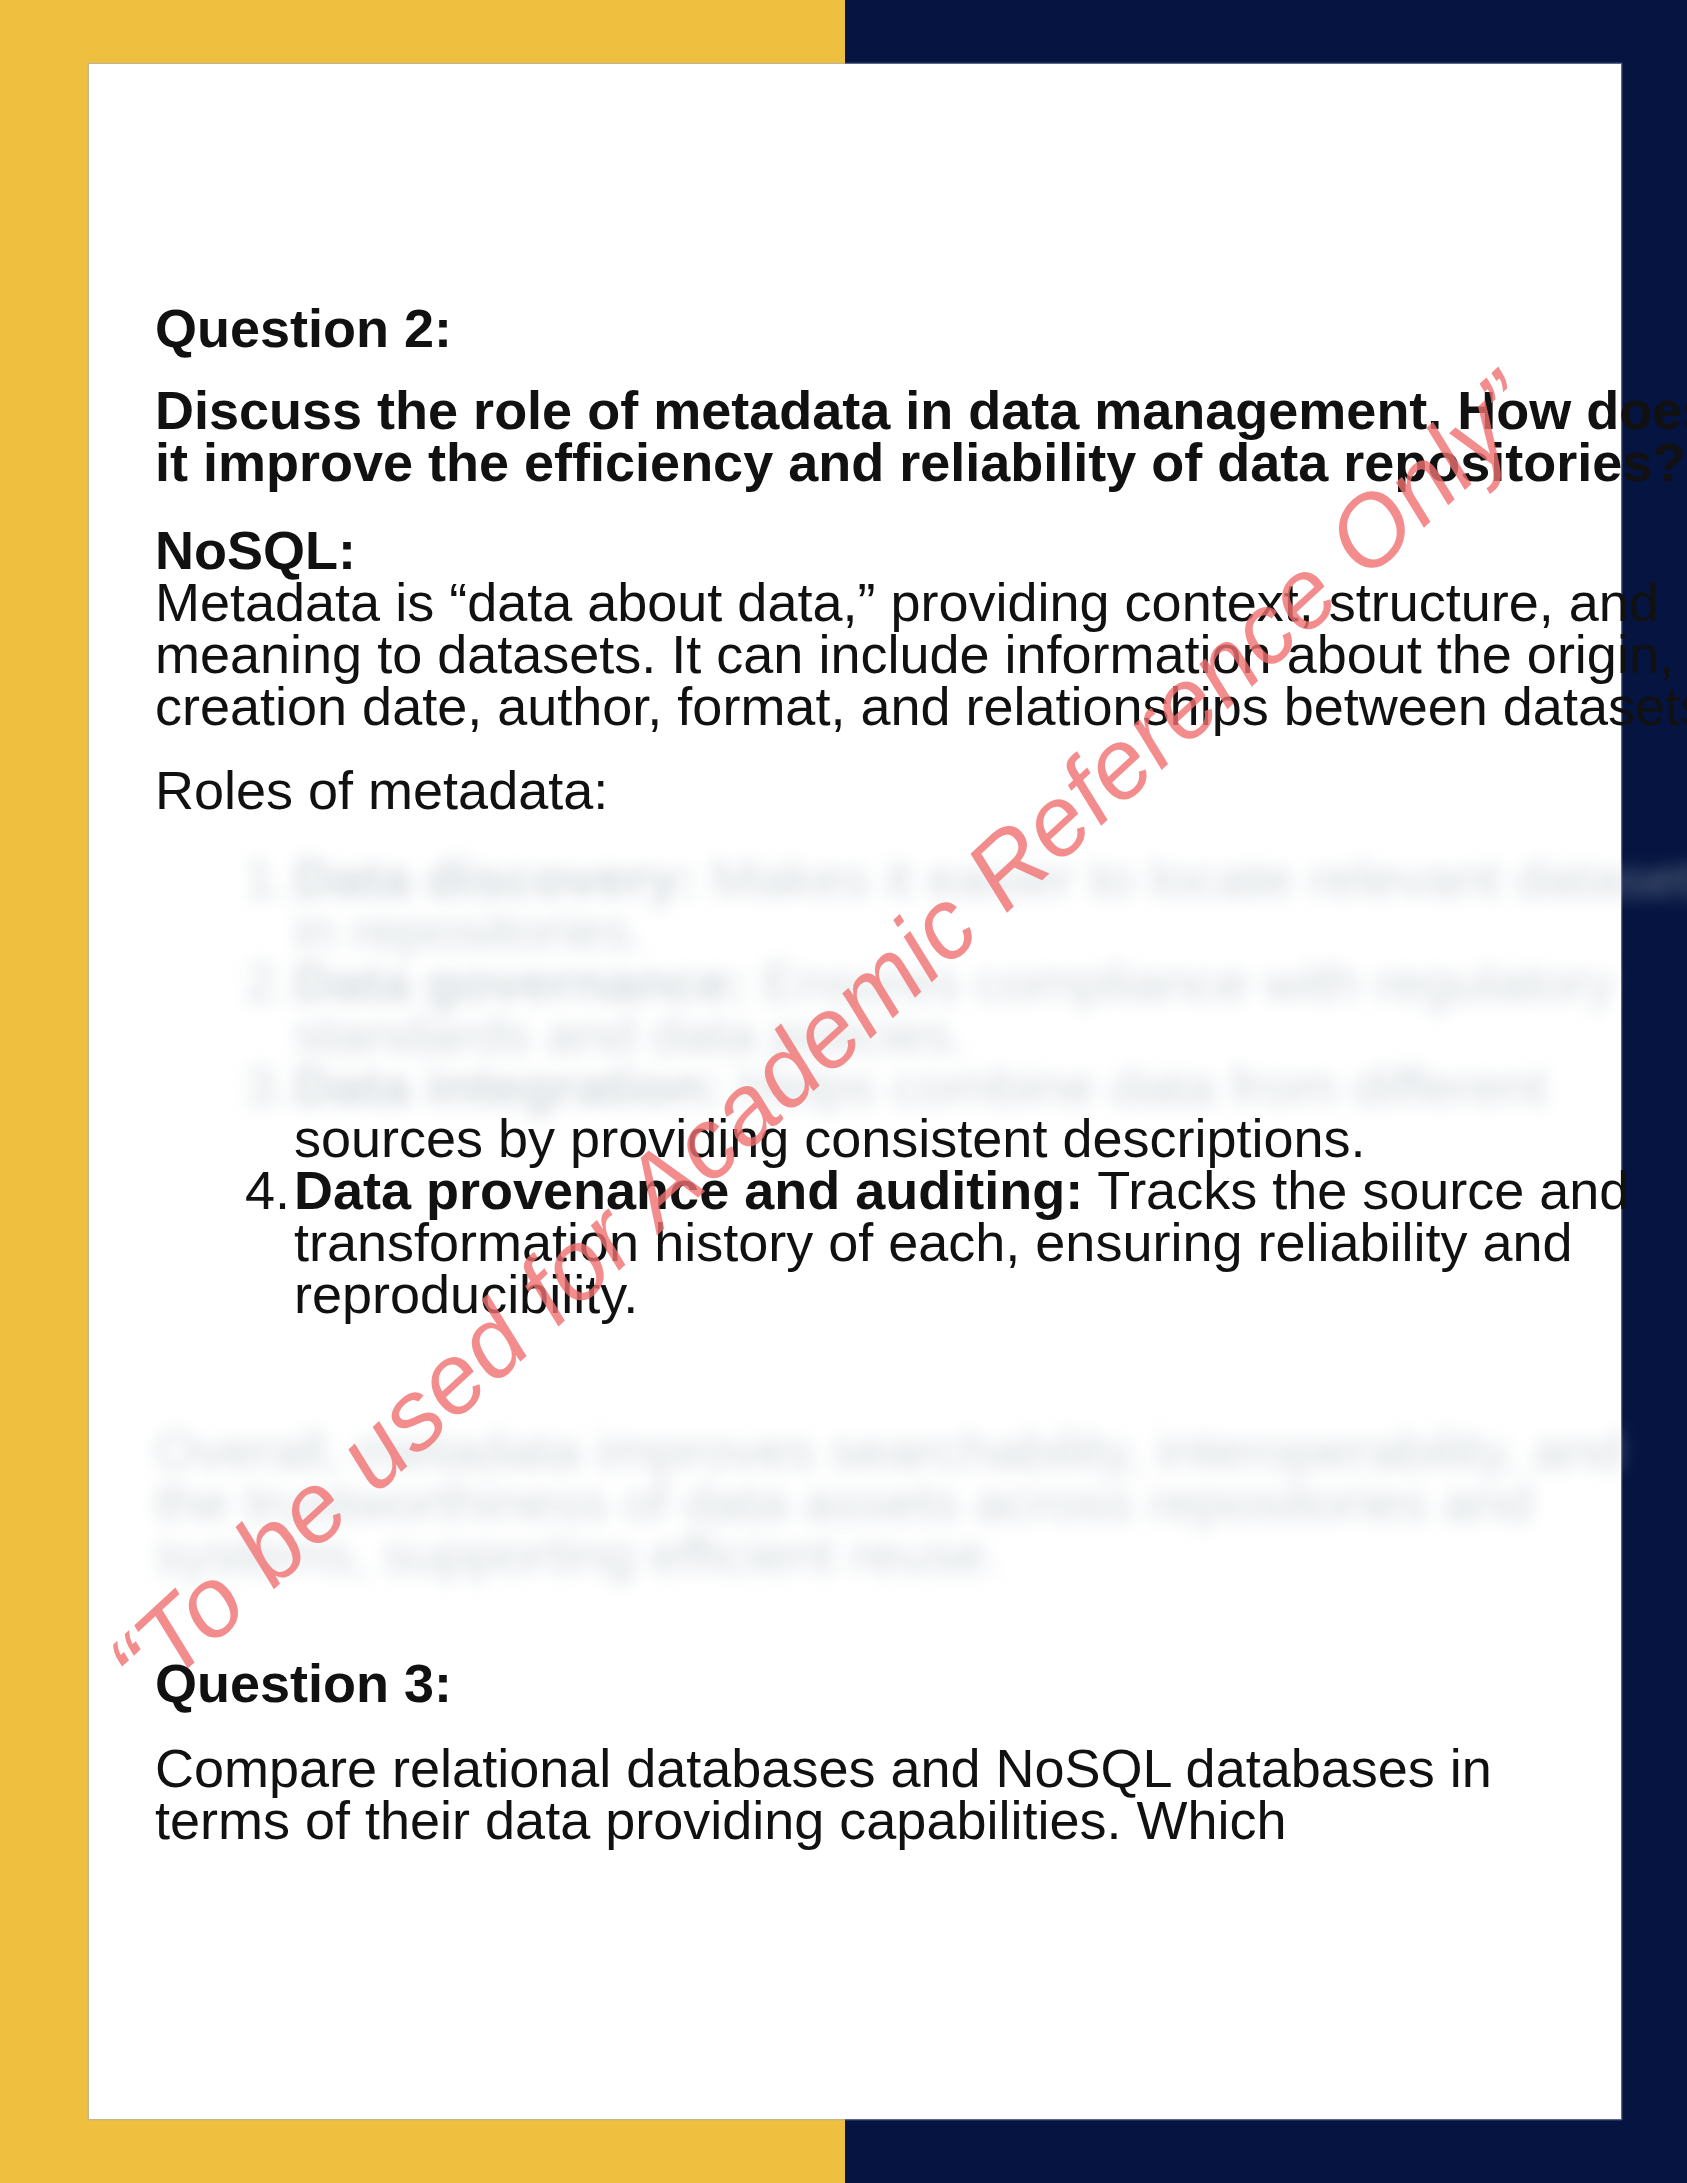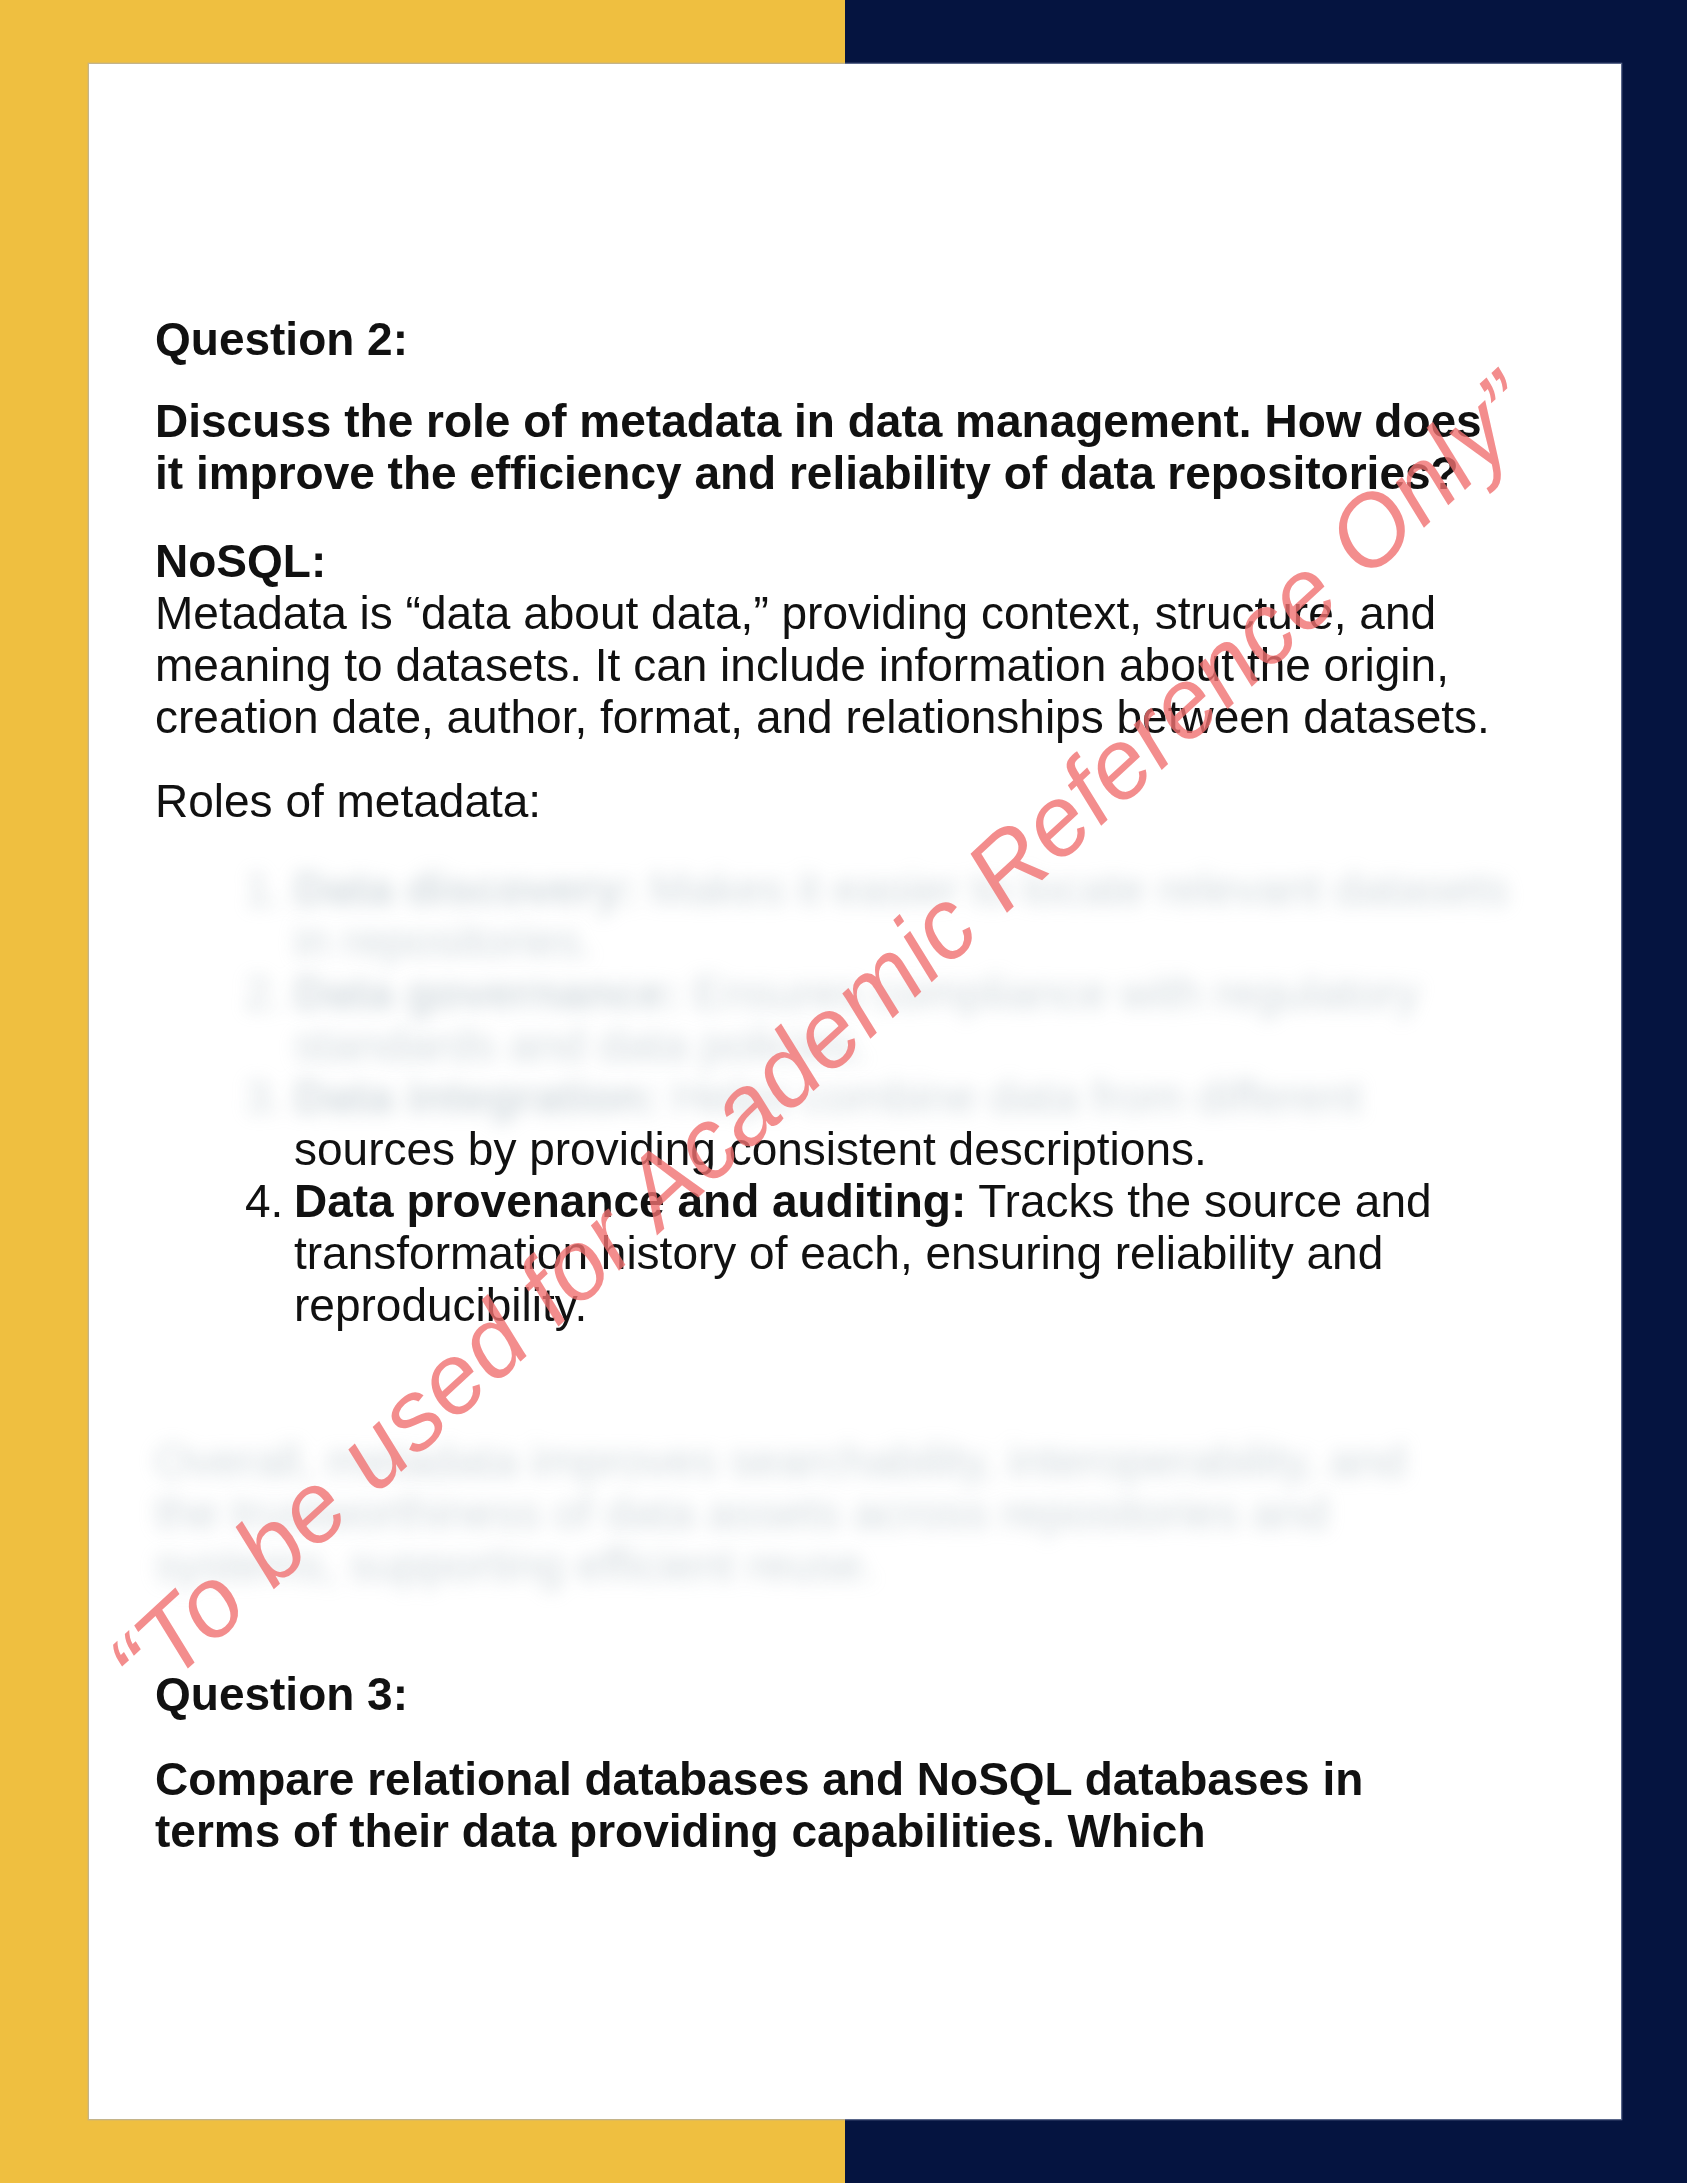--- a/index.html
+++ b/index.html
@@ -8,39 +8,38 @@
     font-family:"Liberation Sans",sans-serif;background:#ffffff;
   }
   .bg-left{position:absolute;left:0;top:0;width:845px;height:2183px;background:#efbf40;}
   .bg-right{position:absolute;left:845px;top:0;width:842px;height:2183px;background:#051440;}
   .paper{
     position:absolute;left:89px;top:64px;width:1532px;height:2055px;
     background:#ffffff;box-shadow:0 0 0 1.3px rgba(160,172,198,0.55);
   }
   .content{
     position:absolute;left:66px;top:0;width:1409px;
-    font-size:46px;line-height:52px;color:#111111;
+    font-size:54px;line-height:52px;color:#111111;
     padding-top:238px;
-    margin-top:11px;
   }
   .line{white-space:nowrap;}
   .bold{font-weight:bold;}
   .q2-heading{font-weight:bold;}
   .q2-question{margin-top:30px;font-weight:bold;}
   .answer-block{margin-top:36px;}
   .answer-label{font-weight:bold;}
   .roles-heading{margin-top:32px;}
   .list{margin-top:36px;}
   .list-line{margin-left:90px;white-space:nowrap;}
   .num{display:inline-block;width:49px;}
   .cont{padding-left:49px;}
   .blurred{filter:blur(8.6px);opacity:0.55;color:#aebcc4;}
   .blur-para{margin-top:104px;}
   .q3-heading{margin-top:77px;font-weight:bold;}
-  .q3-question{margin-top:33px;font-weight:bold;}
+  .q3-question{margin-top:33px;font-weight:normal;}
   .watermark{
     position:absolute;left:822px;top:1037px;width:0;height:0;overflow:visible;
     z-index:5;pointer-events:none;
   }
   .watermark-inner{
     position:absolute;transform:translate(-50%,-50%) rotate(-42.7deg);
     white-space:nowrap;font-size:99px;font-style:italic;font-weight:400;
     color:rgba(240,112,112,0.80);letter-spacing:0.7px;
   }
 </style>

